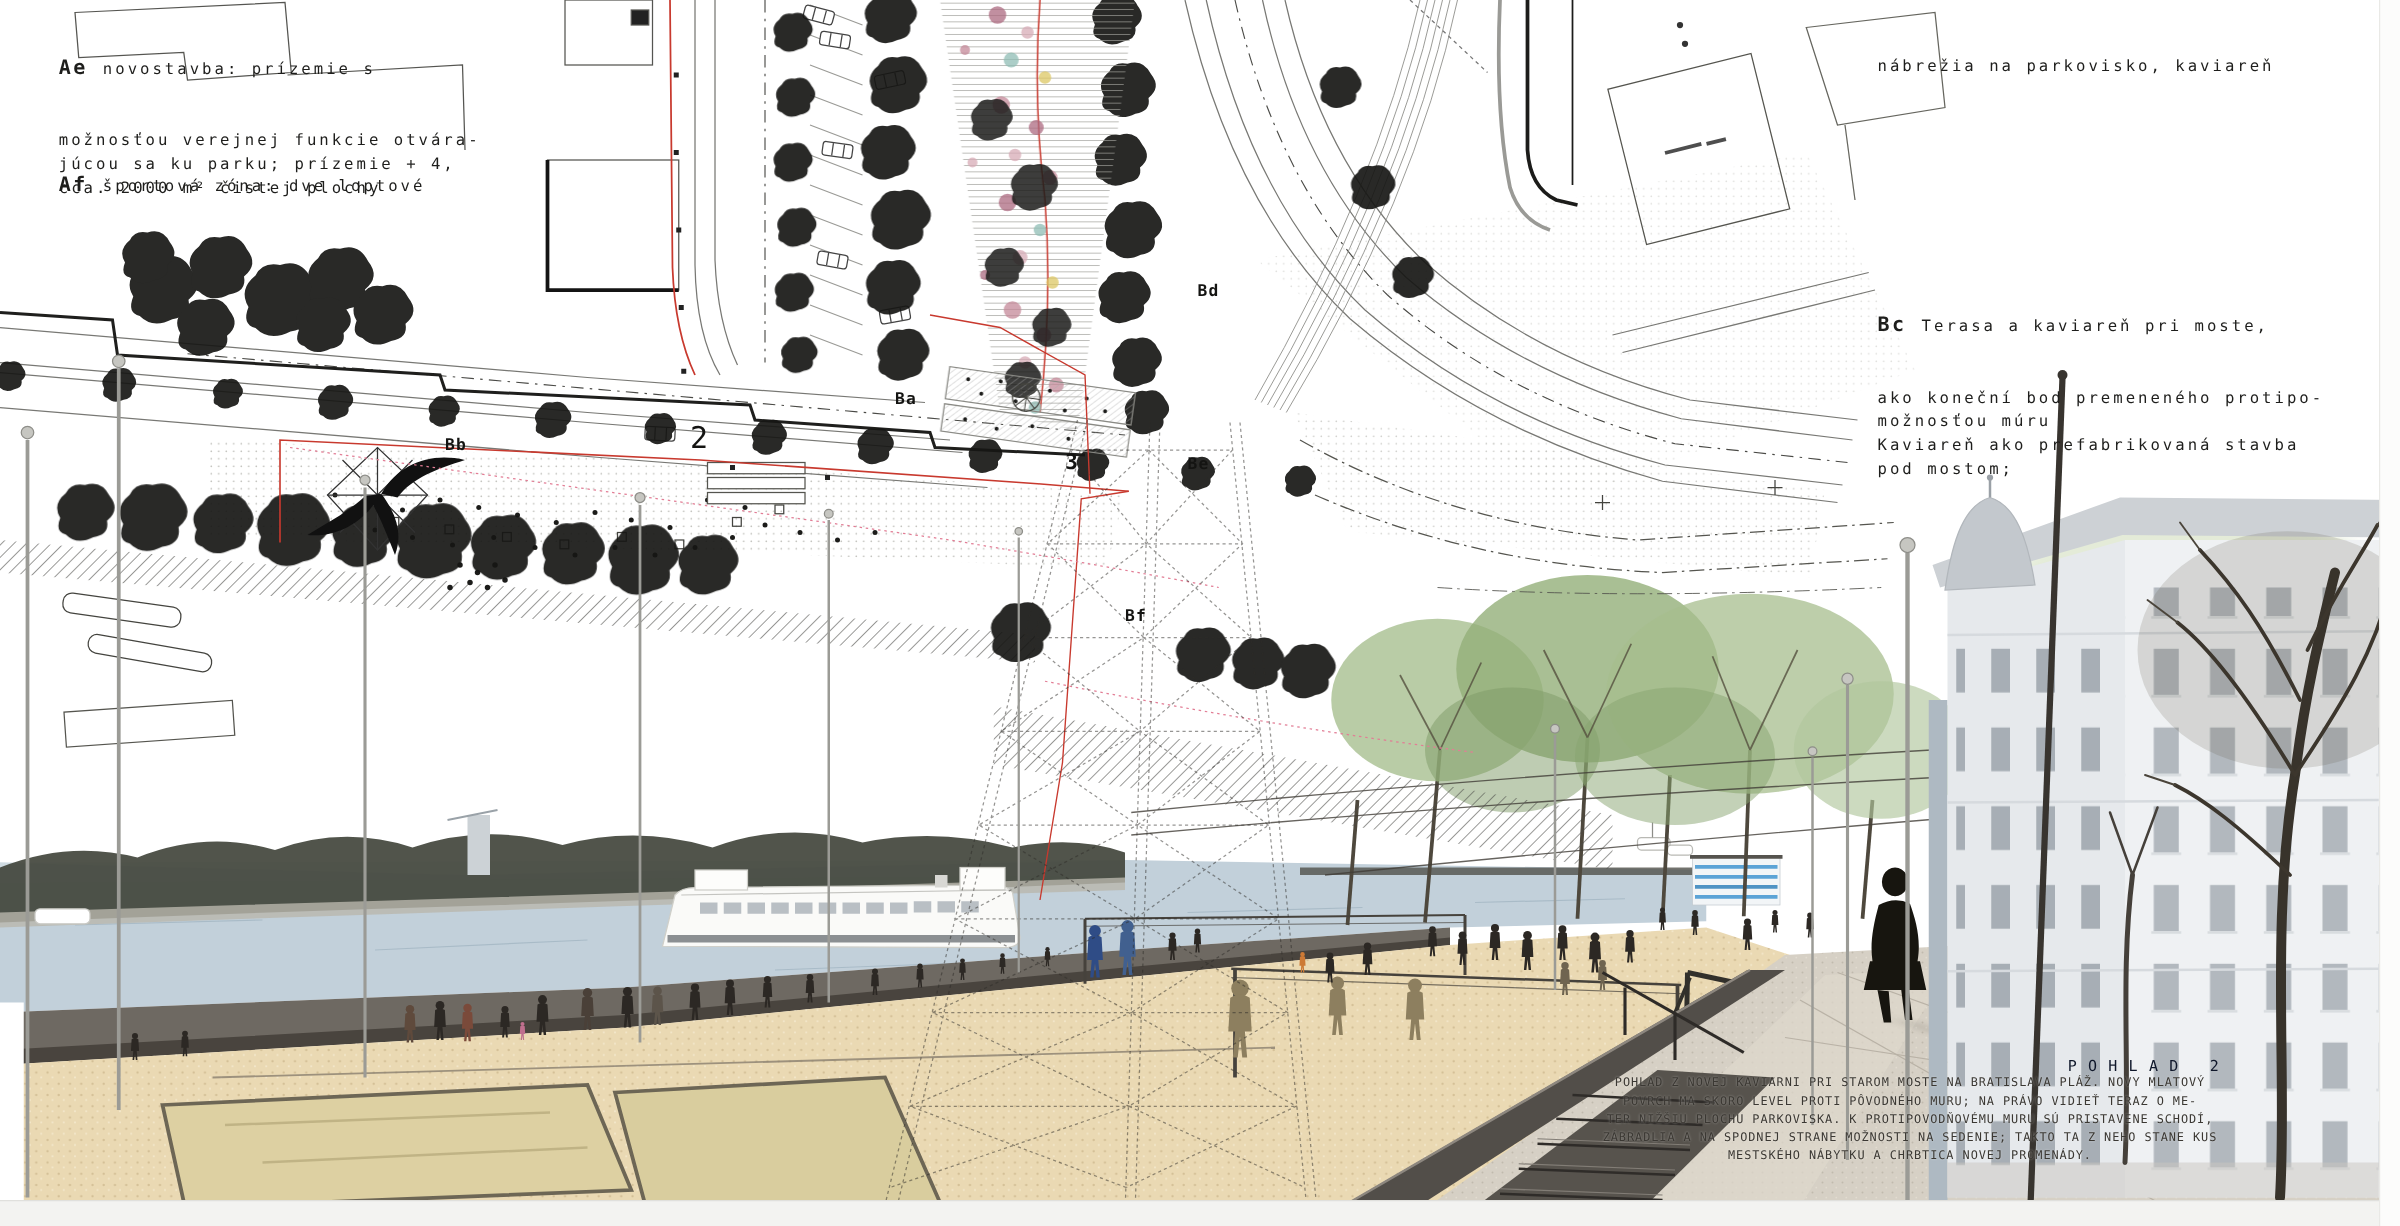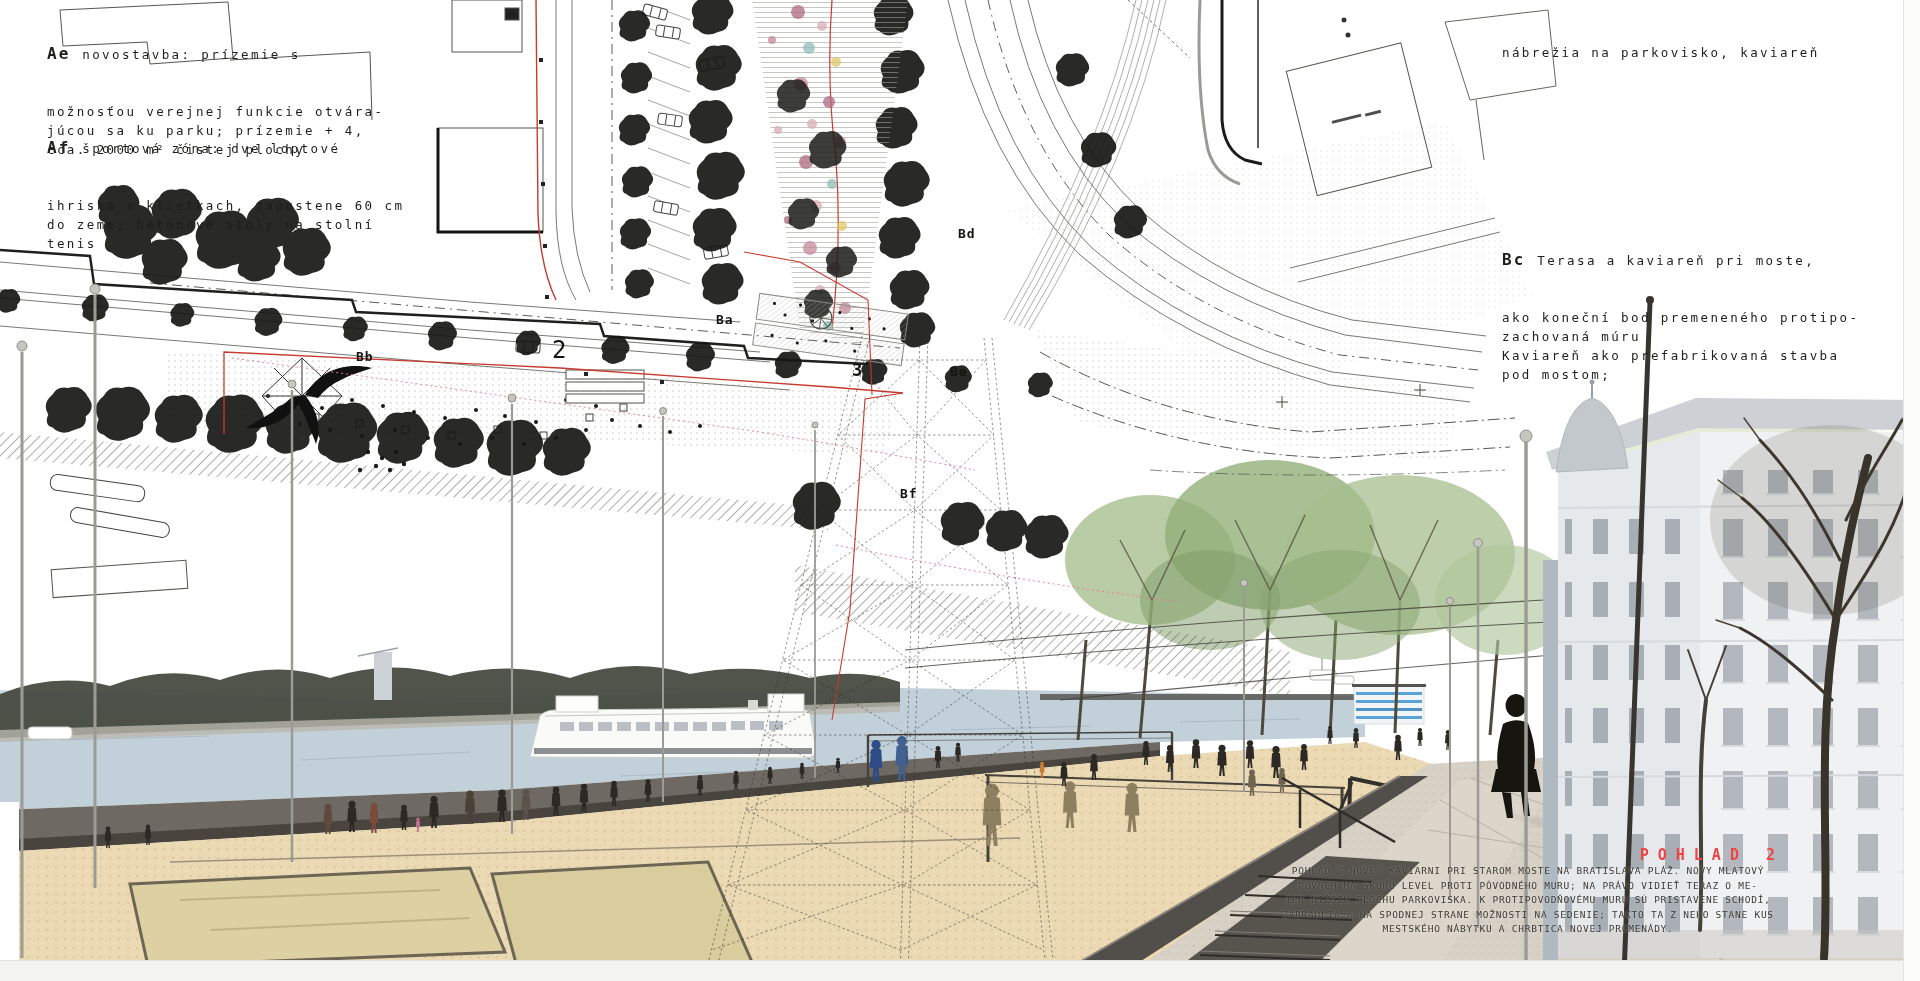--- a/index.html
+++ b/index.html
@@ -5,21 +5,21 @@
   html,body{margin:0;padding:0;background:#fff;}
   .page{position:relative;width:1920px;height:981px;background:#ffffff;overflow:hidden;
         font-family:"DejaVu Sans Mono","Liberation Mono",monospace;padding-left:12px;}
   svg.layer{position:absolute;left:0;top:0;pointer-events:none;}
   .note{position:absolute;color:#1e1e1c;font-size:12.5px;line-height:19px;letter-spacing:2.4px;white-space:pre;z-index:6;}
   .note .code{font-weight:bold;font-size:16px;letter-spacing:2px;margin-right:12px;}
   .plab{position:absolute;font-weight:bold;font-size:13px;letter-spacing:1px;color:#141412;z-index:5;}
   #lbl-n2{font-size:24px;font-weight:normal;letter-spacing:0;}
   #lbl-n3{font-size:17px;}
   .caption{position:absolute;left:1272px;top:846px;width:512px;z-index:6;color:#3b3833;}
-  .caption .cap-title{text-align:right;font-weight:bold;font-size:15px;letter-spacing:9px;color:#ef4444;}
+  .caption .cap-title{text-align:right;font-weight:normal;font-size:12px;letter-spacing:9px;color:#0f172a;}
   .caption .cap-body{text-align:center;font-size:9.5px;line-height:14.6px;letter-spacing:0.75px;
                      text-shadow:0 0 2px rgba(255,255,255,.45);}
   .bottom-strip{position:absolute;left:0;top:960px;width:1920px;height:21px;background:#f3f3f1;border-top:1px solid #e0e0dd;z-index:8;}
   .right-strip{position:absolute;left:1903px;top:0;width:17px;height:981px;background:#fcfcfb;border-left:1px solid #e4e4e1;z-index:8;}
 </style>
 </head>
 <body>
 
 <div class="page">
 
@@ -656,29 +656,28 @@
   <circle cx="1650" cy="300" r="4" fill="#38342f"></circle>
  </g>
 </svg>
 
 <div class="note" style="left:47px;top:6px;">
   <div><span class="code">Ae</span><span>novostavba: prízemie s</span></div>
   <div><div>možnosťou verejnej funkcie otvára-</div><div>júcou sa ku parku; prízemie + 4,</div><div>cca. 2000 m² čistej plochy</div></div>
 </div>
 <div class="note" style="left:47px;top:100px;">
   <div><span class="code">Af</span><span>športová zóna: dve loptové</span></div>
-  <div><div>ihriska v klietkach, zapustene 60 cm</div><div>do zeme; betónové stoly na stolní</div><div>tenis</div></div>
 </div>
 
 <div class="note" style="left:1502px;top:5px;">
   <div><span>nábrežia na parkovisko, kaviareň</span></div>
 </div>
 <div class="note" style="left:1502px;top:212px;">
   <div><span class="code">Bc</span><span>Terasa a kaviareň pri moste,</span></div>
-  <div><div>ako koneční bod premeneného protipo-</div><div>zachovaná múru</div><div>Kaviareň ako prefabrikovaná stavba</div><div>pod mostom;</div></div>
+  <div><div>ako koneční bod premeneného protipo-</div><div>možnosťou múru</div><div>Kaviareň ako prefabrikovaná stavba</div><div>pod mostom;</div></div>
 </div>
 
 <div class="plab" id="lbl-ba" style="left:716px;top:312px;">Ba</div>
 <div class="plab" id="lbl-bb" style="left:356px;top:349px;">Bb</div>
 <div class="plab" id="lbl-bd" style="left:958px;top:226px;">Bd</div>
 <div class="plab" id="lbl-be" style="left:950px;top:364px;">Be</div>
 <div class="plab" id="lbl-bf" style="left:900px;top:486px;">Bf</div>
 <div class="plab" id="lbl-n2" style="left:552px;top:336px;">2</div>
 <div class="plab" id="lbl-n3" style="left:852px;top:360px;">3</div>
 

